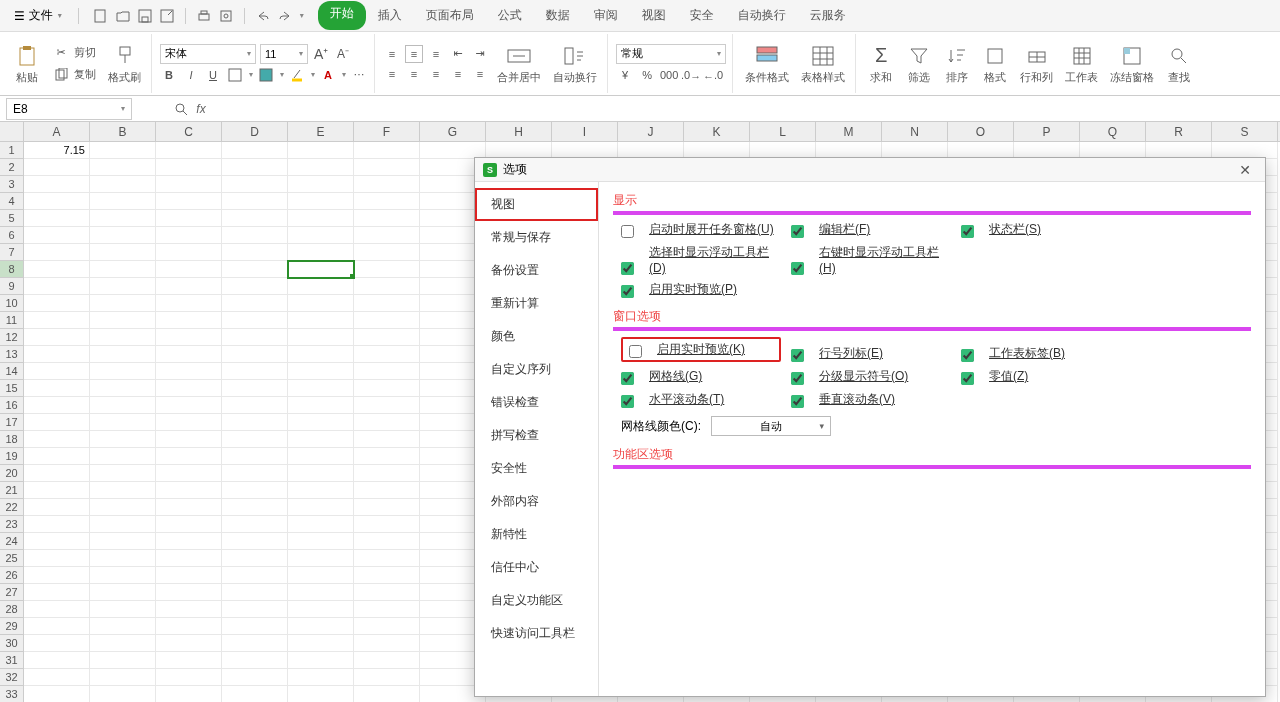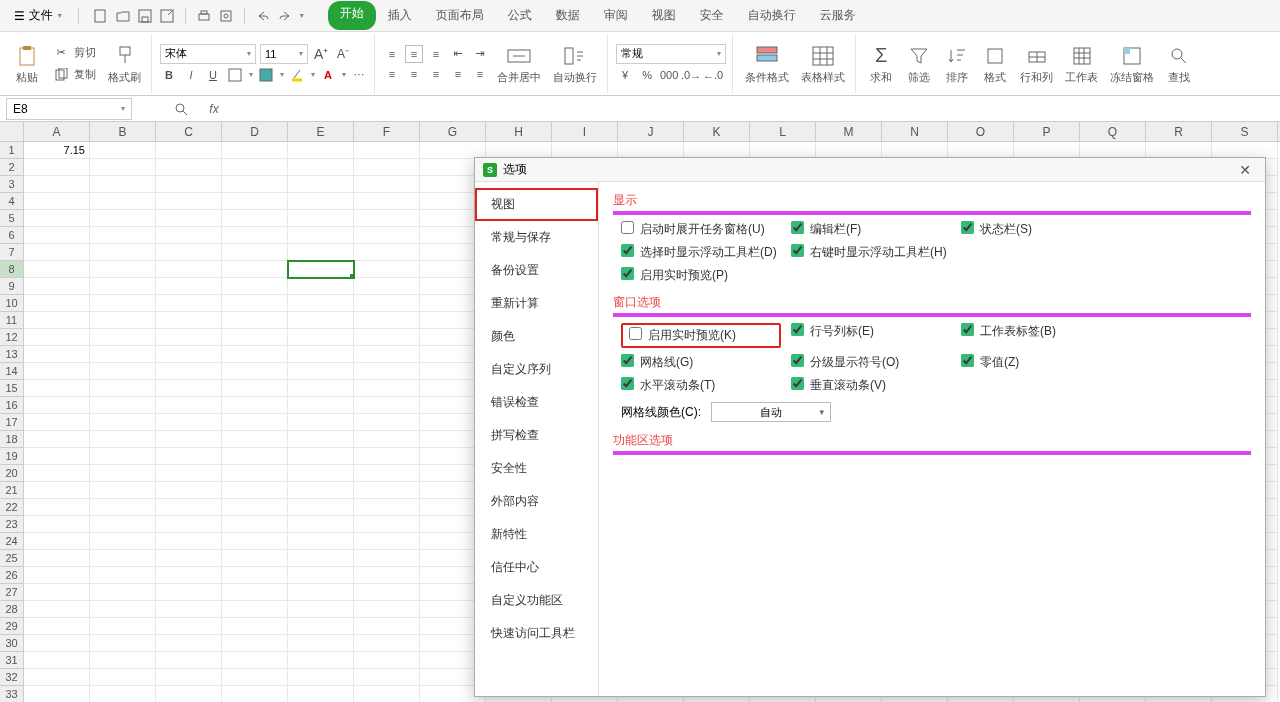--- a/index.html
+++ b/index.html
@@ -4,21 +4,21 @@
 <style>
 * { box-sizing: border-box; margin: 0; padding: 0; }
 body { font-family: "Microsoft YaHei", Arial, sans-serif; font-size: 12px; background: #f5f5f5; overflow: hidden; width: 1280px; height: 702px; position: relative; }
 
 
 .menubar { height: 32px; background: #f5f5f5; border-bottom: 1px solid #ddd; display: flex; align-items: center; padding: 0 6px; gap: 4px; }
 .menu-file { display: flex; align-items: center; gap: 4px; padding: 2px 8px; }
 .qat { display: flex; gap: 6px; align-items: center; margin-left: 6px; }
 .qat-icon { width: 16px; height: 16px; display: inline-flex; align-items: center; justify-content: center; color: #555; }
 .qat-sep { width: 1px; height: 16px; background: #ccc; margin: 0 4px; }
-.tabs { display: flex; gap: 0; margin-left: 20px; }
+.tabs { display: flex; gap: 0; margin-left: 10px; }
 .tab { padding: 6px 12px; color: #555; cursor: pointer; }
 .tab.active { background: #25a336; color: #fff; border-radius: 12px; padding: 4px 12px; }
 
 
 .ribbon { height: 64px; background: #fff; border-bottom: 1px solid #ccc; display: flex; align-items: center; padding: 2px 4px; gap: 2px; }
 .rgroup { display: flex; align-items: center; gap: 4px; padding: 0 6px; height: 100%; border-right: 1px solid #e5e5e5; }
 .rbtn { display: flex; flex-direction: column; align-items: center; justify-content: center; gap: 1px; padding: 2px 4px; font-size: 11px; color: #555; }
 .rbtn-row { display: flex; flex-direction: row; align-items: center; gap: 4px; font-size: 11px; color: #555; padding: 1px 4px; }
 .ricon { width: 18px; height: 18px; display: inline-flex; align-items: center; justify-content: center; }
 .ricon-lg { width: 26px; height: 26px; }
@@ -26,21 +26,21 @@
 .font-sel { width: 96px; height: 20px; border: 1px solid #ccc; font-size: 11px; padding: 0 4px; background: #fff; display:flex; align-items:center; justify-content:space-between; }
 .size-sel { width: 48px; height: 20px; border: 1px solid #ccc; font-size: 11px; padding: 0 4px; background: #fff; display:flex; align-items:center; justify-content:space-between; }
 .sel-row { display: flex; gap: 4px; align-items: center; }
 .mini-row { display: flex; gap: 4px; align-items: center; }
 .mini-btn { width: 18px; height: 18px; border: 1px solid transparent; display: inline-flex; align-items: center; justify-content: center; font-size: 11px; color: #555; }
 .drop-arrow { font-size: 8px; color: #888; margin-left: 1px; }
 
 
 .formula-row { height: 26px; background: #fff; border-bottom: 1px solid #ccc; display: flex; align-items: center; }
 .name-box { width: 126px; height: 22px; margin-left: 6px; border: 1px solid #ccc; background: #fff; display: flex; align-items: center; justify-content: space-between; padding: 0 6px; font-size: 12px; }
-.fx-area { display: flex; align-items: center; margin-left: 40px; gap: 15px; flex: 1; }
+.fx-area { display: flex; align-items: center; margin-left: 40px; gap: 2px; flex: 1; }
 .fx-icon { width: 18px; height: 18px; display:inline-flex; align-items:center; justify-content:center; font-style: italic; color:#666; }
 .formula-input { flex: 1; height: 22px; border: none; outline: none; font-size: 12px; padding: 0 4px; }
 
 
 .sheet { position: absolute; top: 122px; left: 0; right: 0; bottom: 0; background: #fff; }
 .colheaders { display: flex; height: 20px; background: #eee; border-bottom: 1px solid #ccc; }
 .corner { width: 24px; border-right: 1px solid #ccc; background: #eee; }
 .colh { width: 66px; border-right: 1px solid #ccc; text-align: center; font-size: 12px; color: #555; line-height: 20px; }
 .rows { display: flex; flex-direction: column; }
 .row { display: flex; height: 17px; }
@@ -56,21 +56,21 @@
 .dlg-logo { width: 14px; height: 14px; background: #25a336; border-radius: 2px; display:inline-flex; align-items:center; justify-content:center; color:#fff; font-size:9px; font-weight:bold; }
 .dlg-close { margin-left: auto; width: 24px; height: 24px; display: flex; align-items: center; justify-content: center; font-size: 14px; color: #555; cursor: pointer; }
 .dlg-body { flex: 1; display: flex; }
 .dlg-side { width: 124px; border-right: 1px solid #e0e0e0; padding-top: 6px; }
 .side-item { padding: 8px 16px; font-size: 12px; color: #333; cursor: pointer; }
 .side-item.active { border: 2px solid #d22; padding: 6px 14px; }
 .dlg-main { flex: 1; padding: 8px 14px; }
 .section { margin-bottom: 8px; }
 .section-title { font-size: 12px; color: #ef4444; padding: 2px 0; border-bottom: 4px solid #d946ef; margin-bottom: 6px; }
 .check-grid { display: grid; grid-template-columns: 160px 160px 160px; column-gap: 10px; row-gap: 6px; padding-left: 8px; }
-.check { display: flex; align-items: flex-start; gap: 6px; font-size: 12px; color: #333; }
+.check { display: flex; align-items: flex-end; gap: 15px; font-size: 12px; color: #333; text-decoration: underline; }
 .check input { width: 13px; height: 13px; accent-color: #3b7; }
 .highlight-box { border: 2px solid #d22; border-radius: 2px; display: inline-flex; align-items: center; gap: 6px; padding: 2px 6px; }
 .color-row { display: flex; align-items: center; gap: 10px; padding-left: 8px; margin-top: 8px; }
 .color-sel { width: 120px; height: 20px; border: 1px solid #bbb; background: #fff; display: flex; align-items: center; justify-content: center; font-size: 11px; position: relative; }
 .color-sel::after { content: "▾"; position: absolute; right: 6px; font-size: 9px; color: #666; }
 
 svg { display: block; }
 </style>
 </head>
 <body>

